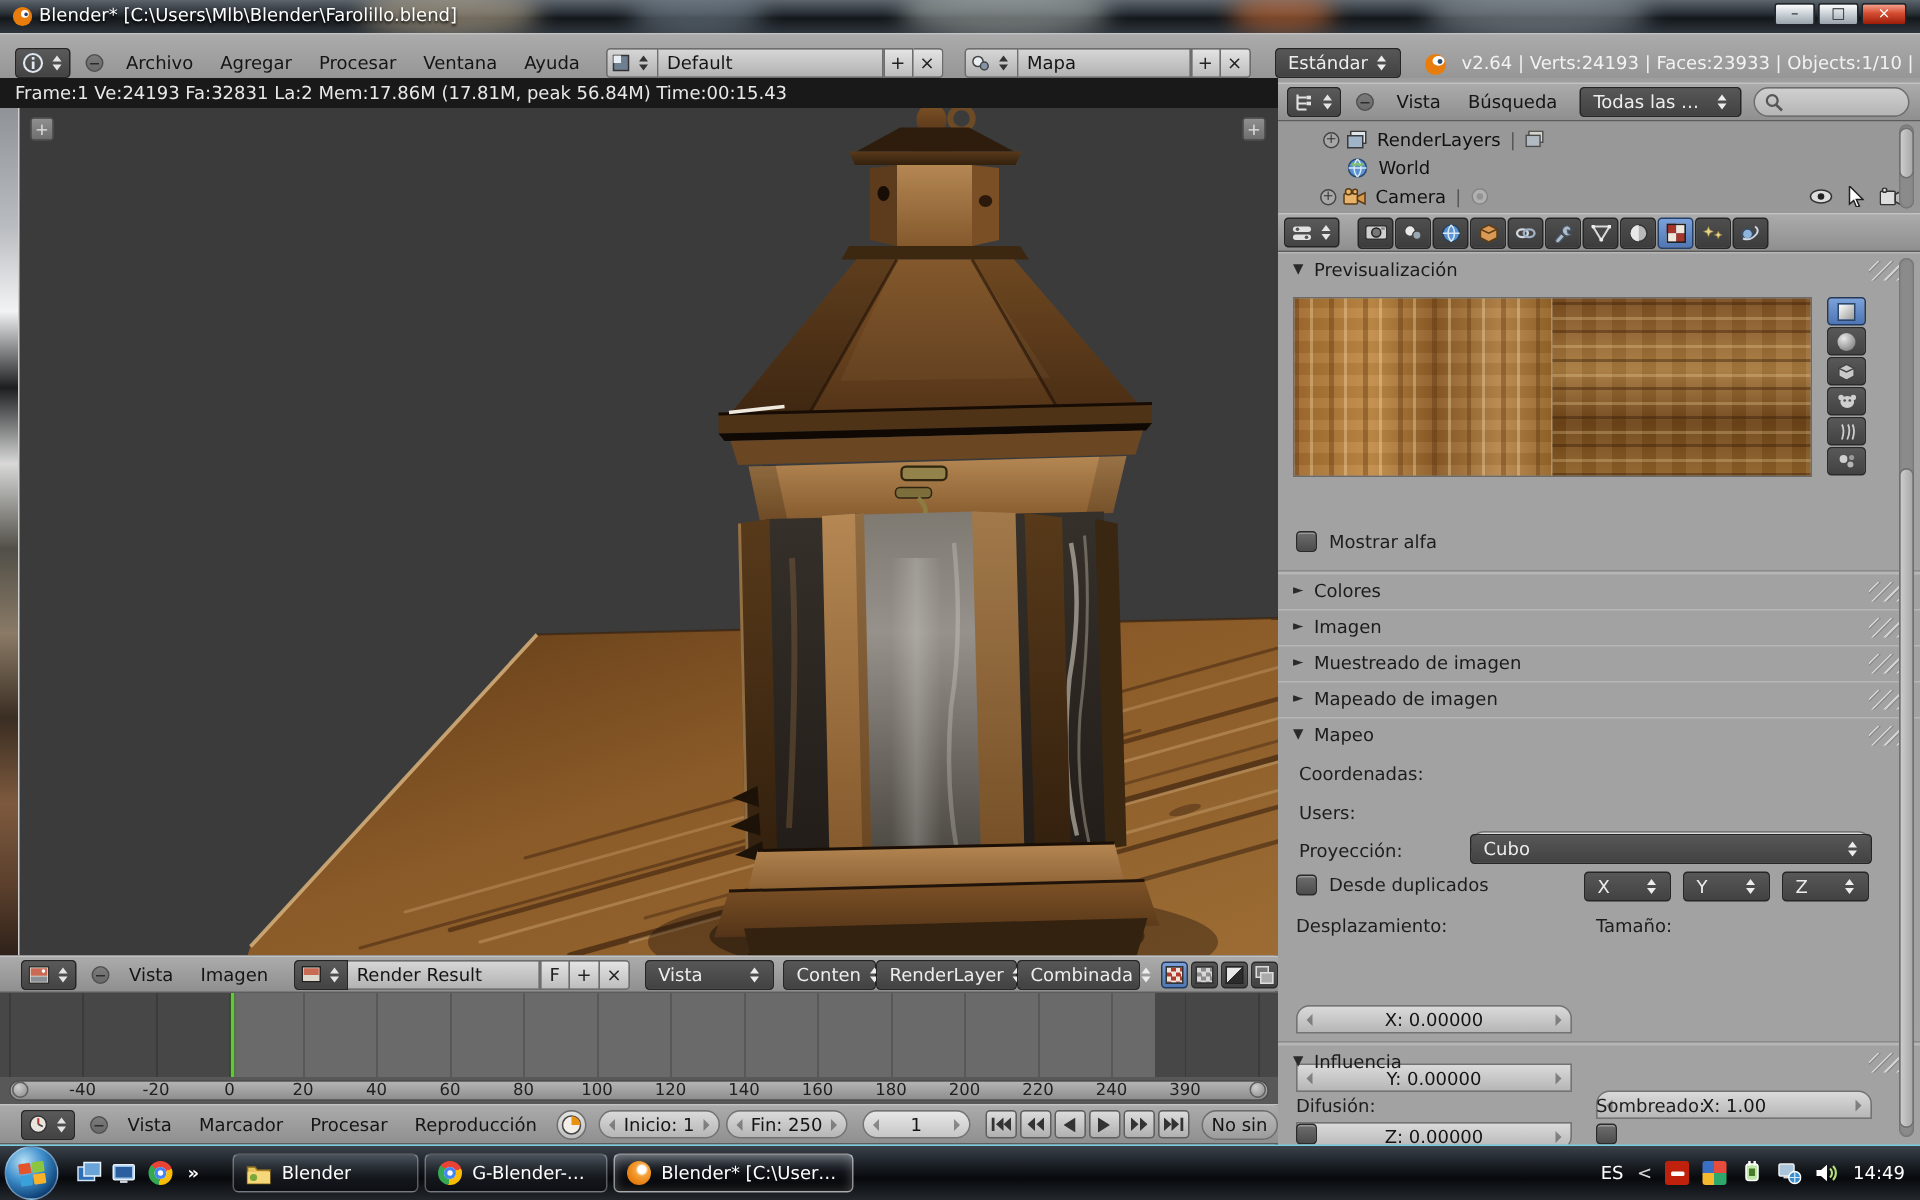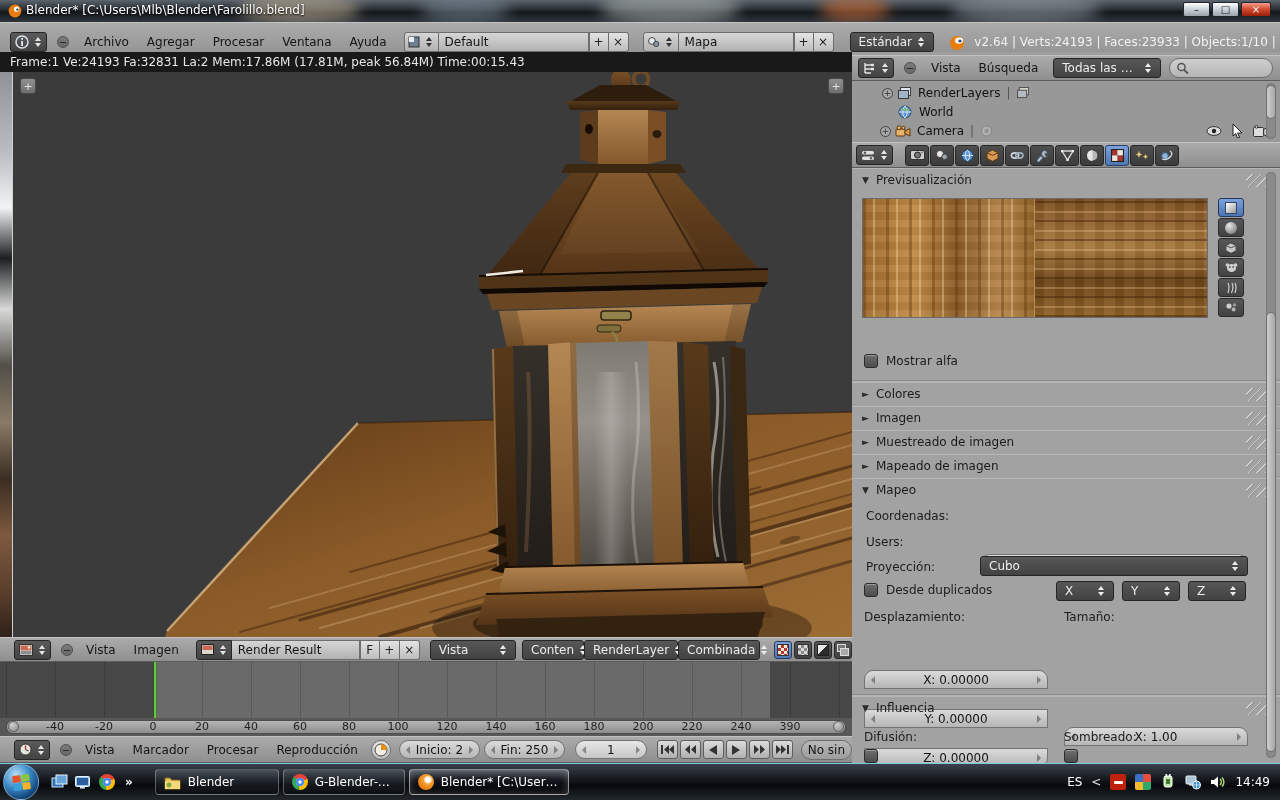--- a/index.html
+++ b/index.html
@@ -483,21 +483,21 @@
       <span class="menu">Procesar</span>
       <span class="menu">Reproducción</span>
       <div class="sqbtn" style="border-radius:10px;margin-left:4px">
         <svg width="14" height="14" viewBox="0 0 14 14">
             <circle cx="7" cy="7" r="6" fill="#f3efe8" stroke="#444"></circle>
             <path d="M7,7 L7,1 A6,6 0 0 1 13,7 Z" fill="#e8920f"></path>
           </svg>
       </div>
       <div class="slider" style="width:104px;margin-left:8px">
           <span class="sa l"></span>
-          <span>Inicio: 2</span>
+          <span>Inicio: 1</span>
           <span class="sa r"></span>
         </div>
       <div class="slider" style="width:104px;margin-left:4px">
           <span class="sa l"></span>
           <span>Fin: 250</span>
           <span class="sa r"></span>
         </div>
       <div class="slider" style="width:92px;margin-left:10px;background:linear-gradient(#e7e7e7,#c6c6c6)">
           <span class="sa l"></span>
           <span>1</span>

